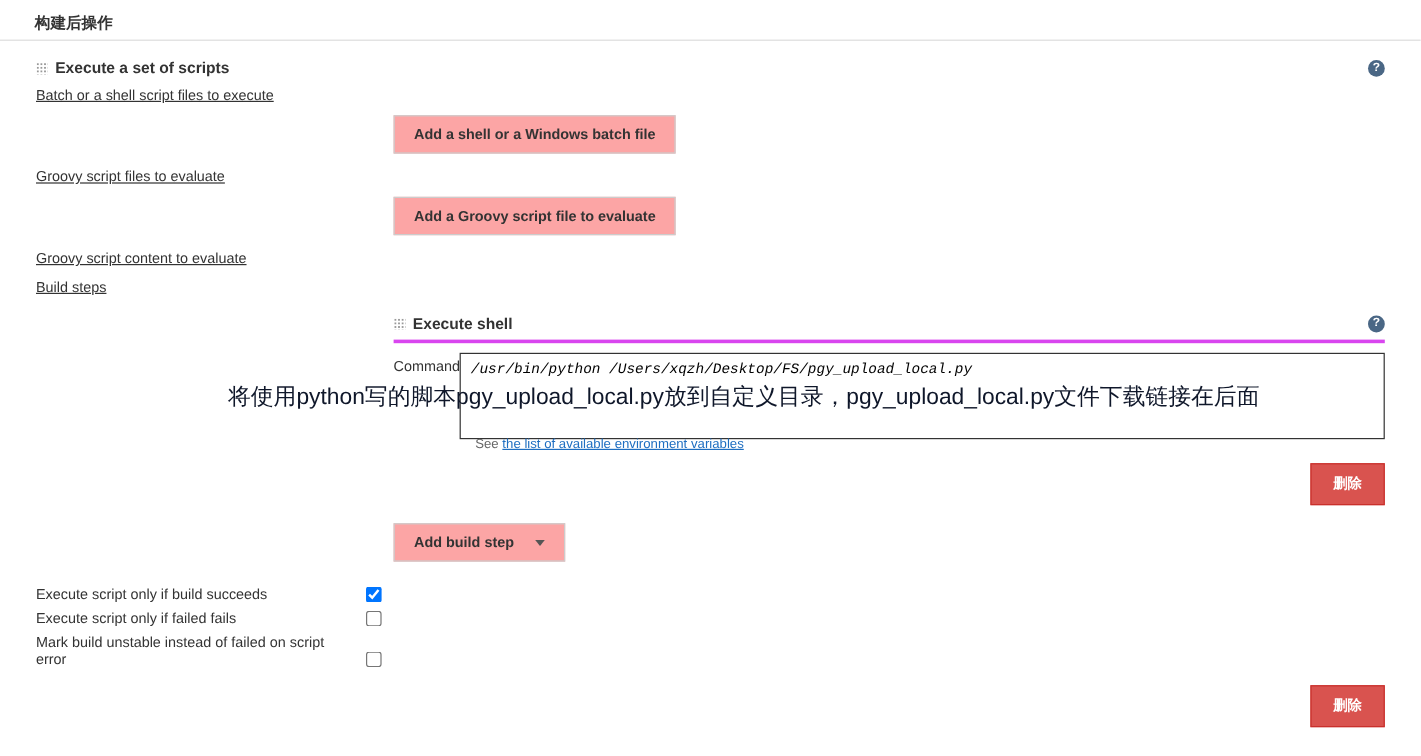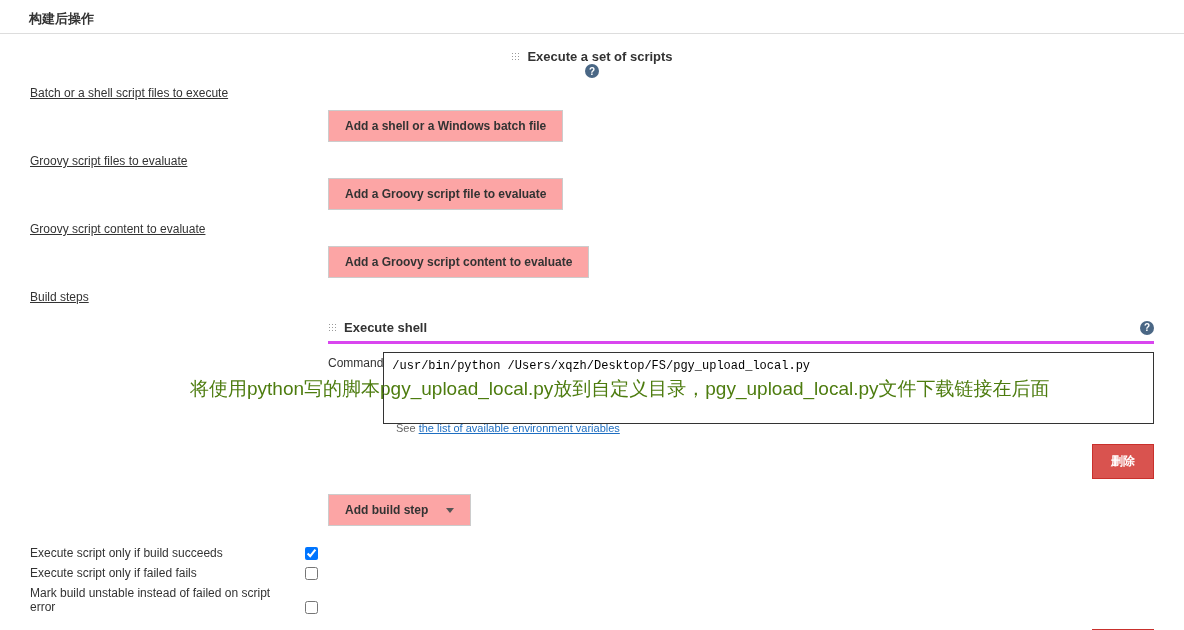--- a/index.html
+++ b/index.html
@@ -22,21 +22,20 @@
       border-bottom: 1px solid #ddd;
     }
     .content {
       padding: 15px 30px;
     }
     .section-header {
       display: flex;
       justify-content: space-between;
       align-items: center;
       margin-bottom: 8px;
-      flex-direction: column;
     }
     .section-title-wrap {
       display: flex;
       align-items: center;
       gap: 6px;
     }
     .drag-handle {
       display: inline-block;
       width: 10px;
       height: 10px;
@@ -119,23 +118,24 @@
     }
     .command-textarea {
       flex: 1;
       border: 1px solid #333;
       padding: 6px 8px;
       font-family: Monaco, 'Courier New', monospace;
       font-size: 12px;
       resize: none;
       height: 72px;
       background: #fff;
+      font-style: italic;
     }
     .annotation {
-      color: #4d7c0f;
+      color: #0f172a;
       font-size: 19px;
       font-family: "Heiti SC", "Microsoft YaHei", sans-serif;
       margin-left: 160px;
       margin-top: -48px;
       margin-bottom: 20px;
       position: relative;
       z-index: 5;
     }
     .see-link {
       font-size: 11px;
@@ -205,23 +205,20 @@
   <div class="field-row">
     <div class="field-label">Groovy script files to evaluate</div>
   </div>
   <div class="btn-area">
     <button class="btn">Add a Groovy script file to evaluate</button>
   </div>
 
   <div class="field-row">
     <div class="field-label">Groovy script content to evaluate</div>
   </div>
-  <div class="btn-area">
-    <button class="btn">Add a Groovy script content to evaluate</button>
-  </div>
 
   <div class="field-row">
     <div class="field-label">Build steps</div>
   </div>
 
   <div class="subsection">
     <div class="subsection-header">
       <div class="section-title-wrap">
         <span class="drag-handle"></span>
         <span class="section-title">Execute shell</span>

